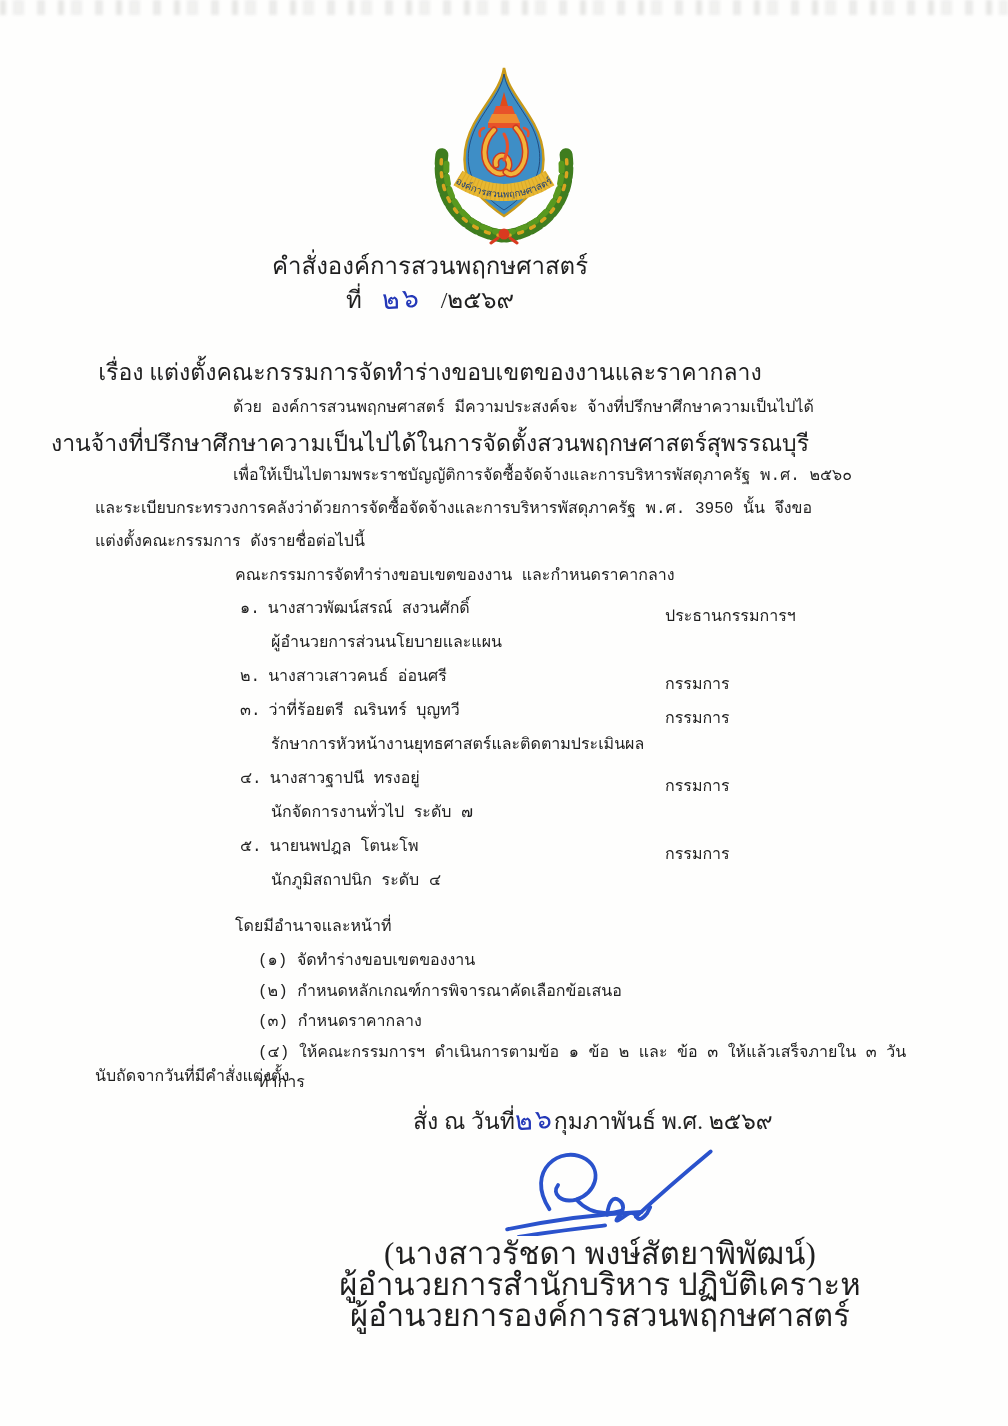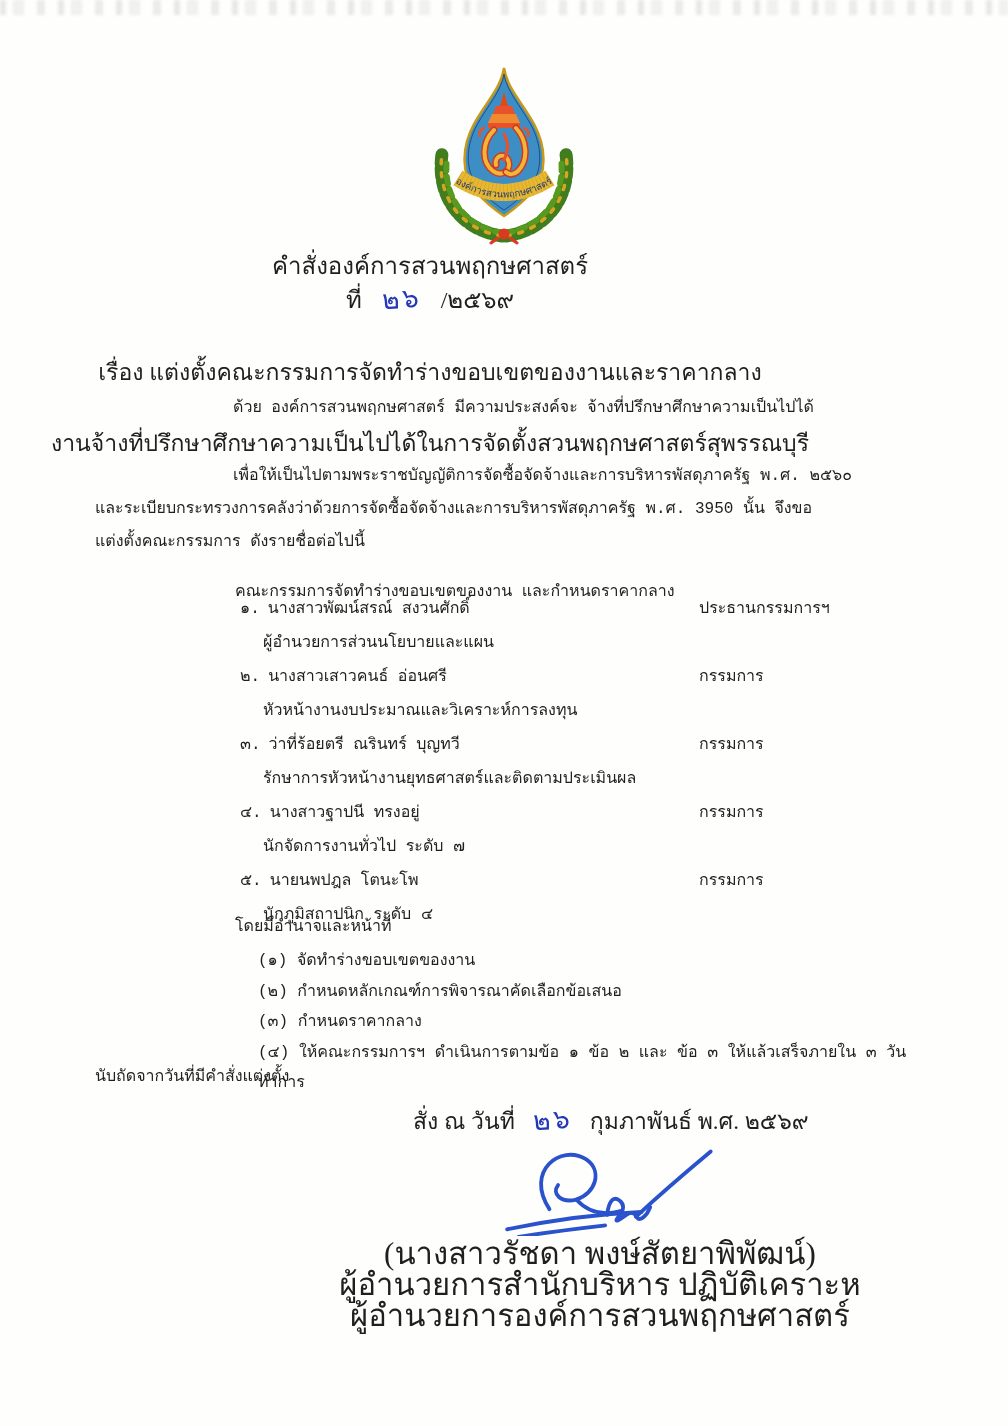--- a/index.html
+++ b/index.html
@@ -47,33 +47,33 @@
   .content{
     position:absolute;left:95px;width:820px;
     font-size:16px;
     font-family:Liberation Mono, monospace;
   }
   .p1{top:390px;line-height:36px;}
   .p1 .l1{text-indent:138px;}
   .p2{top:460px;line-height:33px;}
   .p2 .l1{text-indent:138px;}
   .sec-head{margin-left:140px;}
-  .committee{top:560px;line-height:33px;margin-top:16px;}
+  .committee{top:560px;line-height:33px;}
   .members{top:592px;}
   .member{position:relative;margin-left:145px;line-height:34px;}
-  .member .mrole{position:absolute;left:425px;top:0;margin-left:34px;}
-  .member .mtitle{margin-left:23px;}
+  .member .mrole{position:absolute;left:425px;top:8px;}
+  .member .mtitle{margin-left:31px;}
   .mnum{margin-right:8px;}
   .duties-head{top:912px;line-height:30px;}
   .duties{top:946px;line-height:30.5px;}
   .duty{margin-left:163px;}
   .duty-tail{top:1062px;line-height:30px;}
   .date-row{
     position:absolute;left:413px;top:1104px;
-    display:flex;align-items:baseline;gap:18px;
+    display:flex;align-items:baseline;
     font-size:23px;line-height:32px;
   }
   .footer{
     position:absolute;left:300px;top:1140px;width:600px;
     text-align:center;font-size:31px;line-height:31px;
   }
   .sig-wrap{height:96px;position:relative;}
   .sig-svg{position:absolute;left:185px;top:0;}
   .signer-name{margin-top:2px;}
 </style>
@@ -153,21 +153,20 @@
 
   <div class="content members">
 
     <div class="member">
       <div><span class="mnum">๑.</span><span>นางสาวพัฒน์สรณ์ สงวนศักดิ์</span><span class="mrole">ประธานกรรมการฯ</span></div>
       <div class="mtitle">ผู้อำนวยการส่วนนโยบายและแผน</div>
     </div>
 
     <div class="member">
       <div><span class="mnum">๒.</span><span>นางสาวเสาวคนธ์ อ่อนศรี</span><span class="mrole">กรรมการ</span></div>
-      <div class="mtitle">หัวหน้างานงบประมาณและวิเคราะห์การลงทุน</div>
     </div>
 
     <div class="member">
       <div><span class="mnum">๓.</span><span>ว่าที่ร้อยตรี ณรินทร์ บุญทวี</span><span class="mrole">กรรมการ</span></div>
       <div class="mtitle">รักษาการหัวหน้างานยุทธศาสตร์และติดตามประเมินผล</div>
     </div>
 
     <div class="member">
       <div><span class="mnum">๔.</span><span>นางสาวฐาปนี ทรงอยู่</span><span class="mrole">กรรมการ</span></div>
       <div class="mtitle">นักจัดการงานทั่วไป ระดับ ๗</div>

